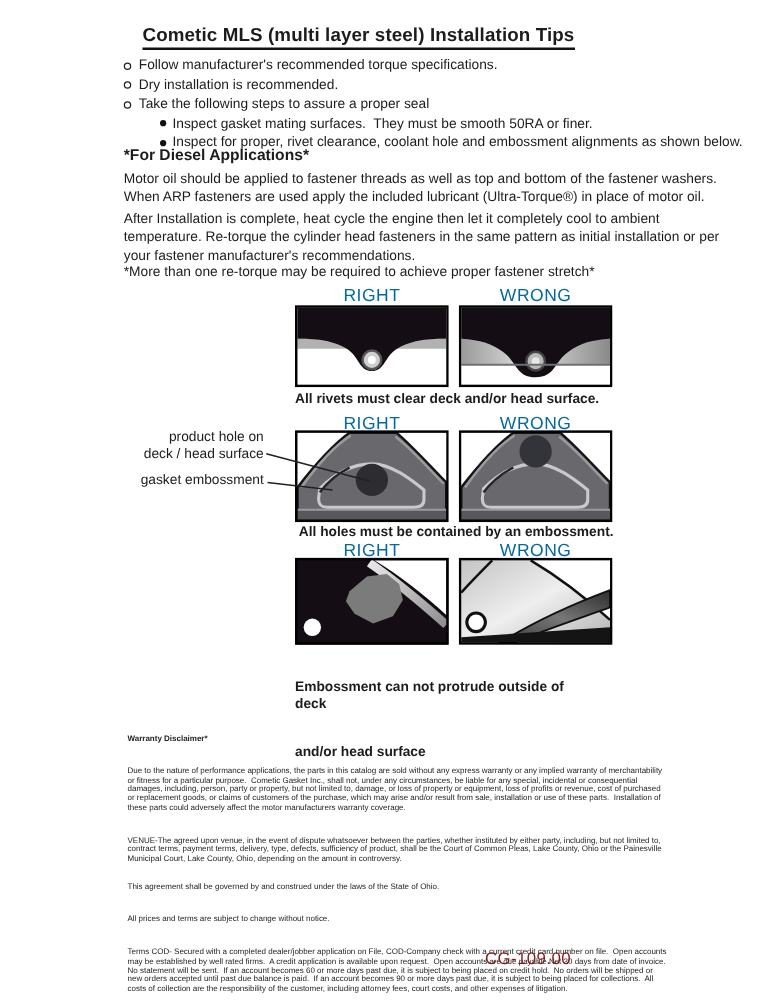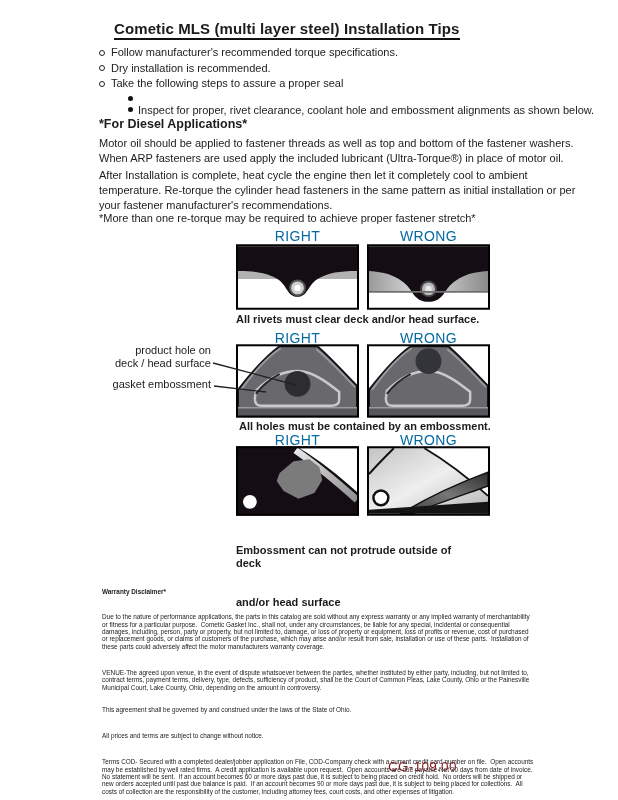--- a/index.html
+++ b/index.html
@@ -42,20 +42,21 @@
     <div class="b-row">
       <span class="o-dot"></span>
       <span>Dry installation is recommended.</span>
     </div>
     <div class="b-row">
       <span class="o-dot"></span>
       <span>Take the following steps to assure a proper seal</span>
     </div>
     <div class="b-row sub">
       <span class="f-dot"></span>
+      <span>Inspect gasket mating surfaces.  They must be smooth 50RA or finer.</span>
     </div>
     <div class="b-row sub">
       <span class="f-dot"></span>
       <span>Inspect for proper, rivet clearance, coolant hole and embossment alignments as shown below.</span>
     </div>
   </div>
 
   <h2 class="abs diesel-h" style="left:99px;top:117px;">*For Diesel Applications*</h2>
   <p class="abs body" style="left:99px;top:136px;width:484px;">Motor oil should be applied to fastener threads as well as top and bottom of the fastener washers. When ARP fasteners are used apply the included lubricant (Ultra-Torque®) in place of motor oil.</p>
   <p class="abs body" style="left:99px;top:168px;width:484px;">After Installation is complete, heat cycle the engine then let it completely cool to ambient temperature. Re-torque the cylinder head fasteners in the same pattern as initial installation or per your fastener manufacturer's recommendations.</p>

